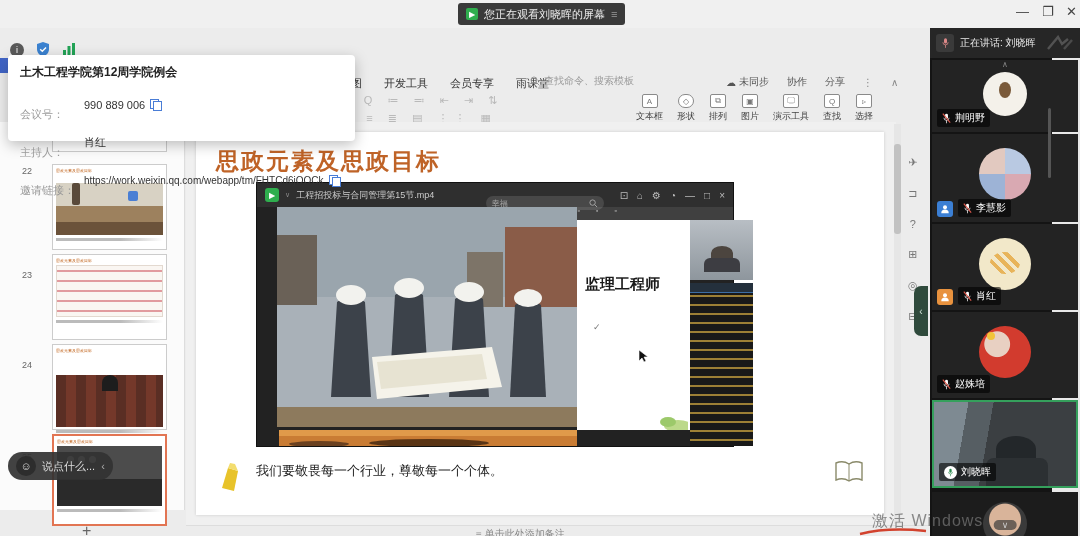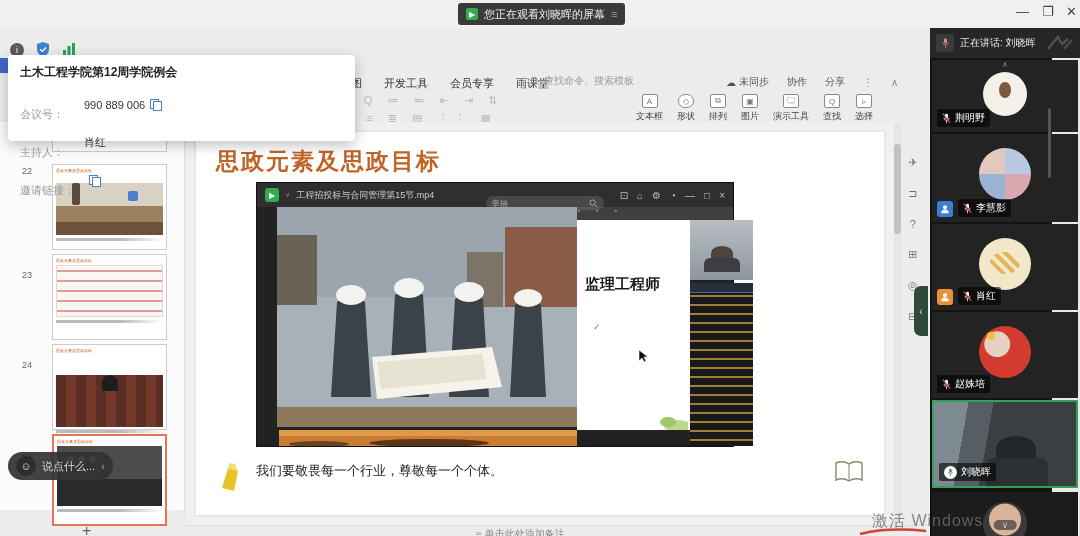--- a/index.html
+++ b/index.html
@@ -476,20 +476,21 @@
       <span class="lab">会议号：</span>
       <span class="val">990 889 006</span>
       <span class="copy-ic"></span>
     </div>
     <div class="prow">
       <span class="lab">主持人：</span>
       <span class="val">肖红</span>
     </div>
     <div class="prow">
       <span class="lab">邀请链接：</span>
+      <span class="val" style="font-size:10px;">https://work.weixin.qq.com/webapp/tm/FHTCd6jOOCk</span>
       <span class="copy-ic"></span>
     </div>
   </div>
 
   <div class="abs wm">激活 Windows</div>
   <svg class="abs" style="left:858px;top:526px;z-index:61;" width="70" height="10" viewBox="0 0 70 10">
     <path d="M2 8 Q30 1 68 5" stroke="#d2422e" stroke-width="2.4" fill="none"></path>
   </svg>
 
 </div>

